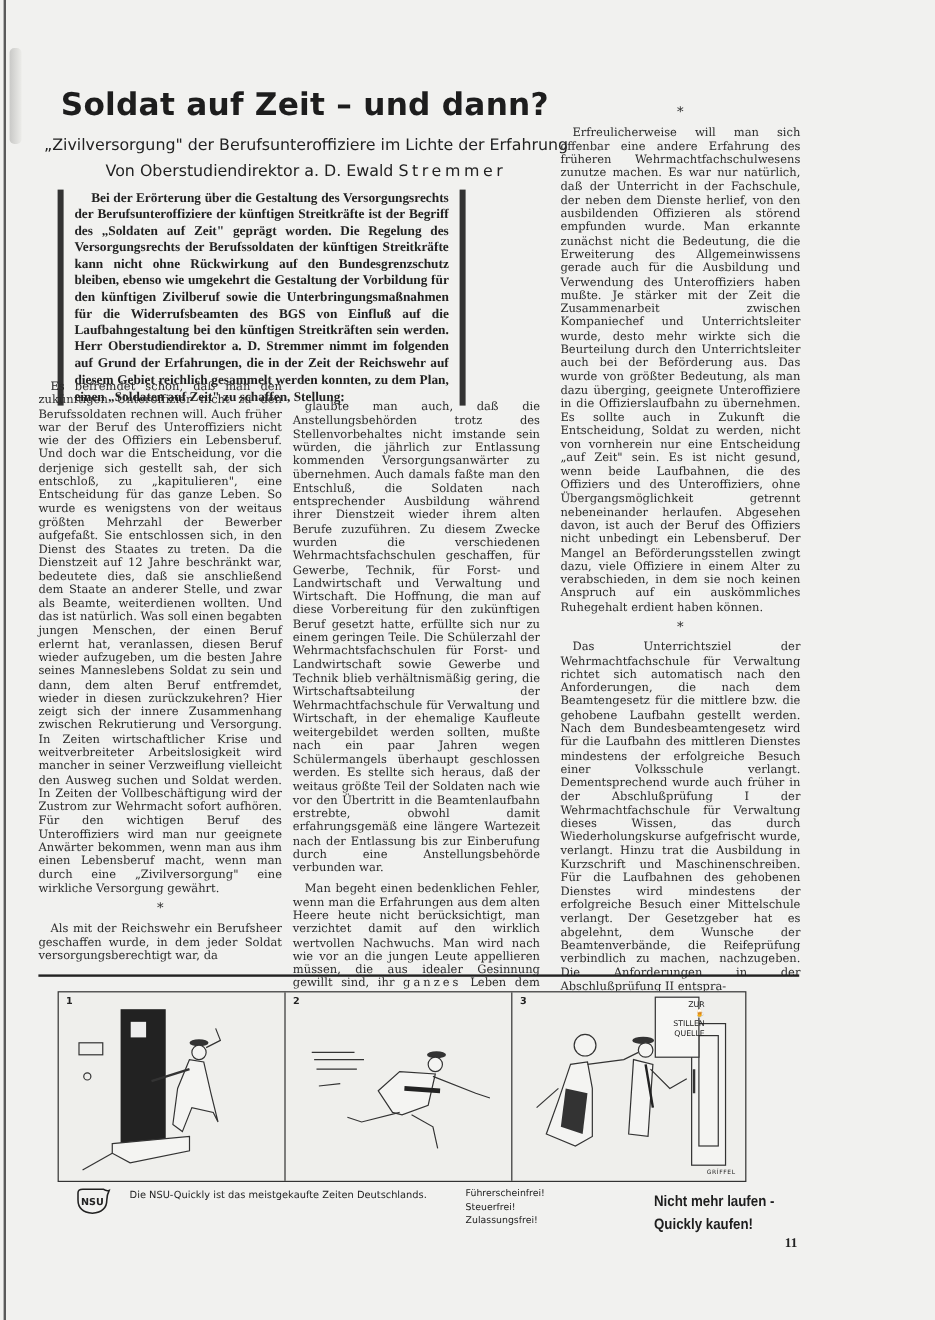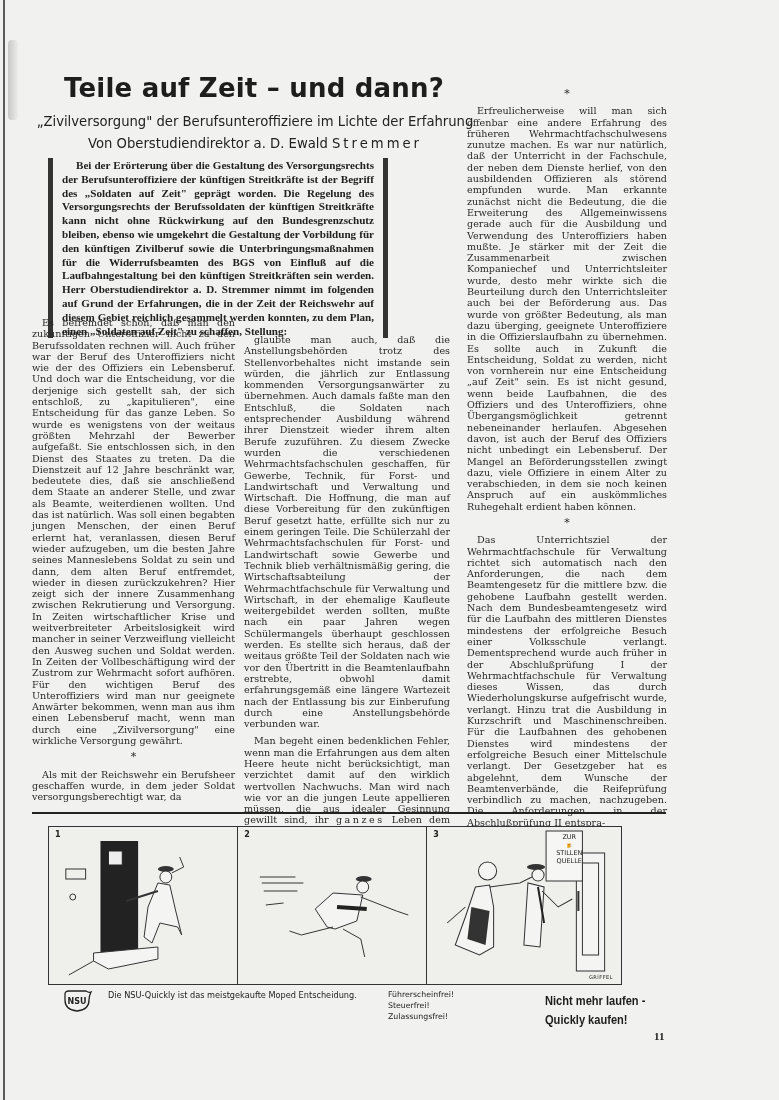--- a/index.html
+++ b/index.html
@@ -66,21 +66,21 @@
   .page-number { position: absolute; left: 624px; top: 1030px; font-family: "Liberation Serif", serif; font-weight: bold; font-size: 11px; color: #222; }
 </style>
 </head>
 <body>
 
 <div class="binding-line"></div>
 <div class="binding-shadow"></div>
 
 <div class="page">
 
-  <h1 class="title">Teile auf Zeit – und dann?</h1>
+  <h1 class="title">Soldat auf Zeit – und dann?</h1>
   <div class="subtitle">„Zivilversorgung" der Berufsunteroffiziere im Lichte der Erfahrung</div>
   <div class="byline">
     <span>Von Oberstudiendirektor a. D. Ewald</span>
     <span class="spaced">Stremmer</span>
   </div>
 
   <div class="lead">Bei der Erörterung über die Gestaltung des Versorgungsrechts der Berufsunteroffiziere der künftigen Streitkräfte ist der Begriff des „Soldaten auf Zeit" geprägt worden. Die Regelung des Versorgungsrechts der Berufssoldaten der künftigen Streitkräfte kann nicht ohne Rückwirkung auf den Bundesgrenzschutz bleiben, ebenso wie umgekehrt die Gestaltung der Vorbildung für den künftigen Zivilberuf sowie die Unterbringungsmaßnahmen für die Widerrufsbeamten des BGS von Einfluß auf die Laufbahngestaltung bei den künftigen Streitkräften sein werden. Herr Oberstudiendirektor a. D. Stremmer nimmt im folgenden auf Grund der Erfahrungen, die in der Zeit der Reichswehr auf diesem Gebiet reichlich gesammelt werden konnten, zu dem Plan, einen „Soldaten auf Zeit" zu schaffen, Stellung:</div>
 
   <div class="col col1">
     <p>Es befremdet schon, daß man den zukünftigen Unteroffizier nicht zu den Berufssoldaten rechnen will. Auch früher war der Beruf des Unteroffiziers nicht wie der des Offiziers ein Lebensberuf. Und doch war die Entscheidung, vor die derjenige sich gestellt sah, der sich entschloß, zu „kapitulieren", eine Entscheidung für das ganze Leben. So wurde es wenigstens von der weitaus größten Mehrzahl der Bewerber aufgefaßt. Sie entschlossen sich, in den Dienst des Staates zu treten. Da die Dienstzeit auf 12 Jahre beschränkt war, bedeutete dies, daß sie anschließend dem Staate an anderer Stelle, und zwar als Beamte, weiterdienen wollten. Und das ist natürlich. Was soll einen begabten jungen Menschen, der einen Beruf erlernt hat, veranlassen, diesen Beruf wieder aufzugeben, um die besten Jahre seines Manneslebens Soldat zu sein und dann, dem alten Beruf entfremdet, wieder in diesen zurückzukehren? Hier zeigt sich der innere Zusammenhang zwischen Rekrutierung und Versorgung. In Zeiten wirtschaftlicher Krise und weitverbreiteter Arbeitslosigkeit wird mancher in seiner Verzweiflung vielleicht den Ausweg suchen und Soldat werden. In Zeiten der Vollbeschäftigung wird der Zustrom zur Wehrmacht sofort aufhören. Für den wichtigen Beruf des Unteroffiziers wird man nur geeignete Anwärter bekommen, wenn man aus ihm einen Lebensberuf macht, wenn man durch eine „Zivilversorgung" eine wirkliche Versorgung gewährt.</p>
@@ -142,35 +142,35 @@
         <path d="M48 60 L38 90 L28 118 L52 128 L66 120 L66 80 L62 58 Z" fill="#f4f4f2" stroke="#333"></path>
         <path d="M44 80 L40 112 L58 118 L62 84 Z" fill="#333"></path>
         <path d="M62 60 L92 56 L104 50" stroke="#333" fill="none"></path>
         <path d="M20 96 L38 80" stroke="#333"></path>
         <ellipse cx="108" cy="40" rx="9" ry="3" fill="#333"></ellipse>
         <circle cx="110" cy="48" r="6" fill="#f4f4f2" stroke="#333"></circle>
         <path d="M100 56 L96 118 L112 120 L116 60 Z" fill="#f4f4f2" stroke="#333"></path>
         <path d="M110 60 L116 96" stroke="#222" stroke-width="2"></path>
         <path d="M114 64 L130 80 L144 72" stroke="#333" fill="none"></path>
       </svg>
-      <div style="position:absolute; left:124px; top:6px; width:36px; text-align:center; line-height:8px;">
+      <div style="position:absolute; left:124px; top:6px; width:36px; text-align:right; line-height:8px;">
         <div class="sign-text">ZUR</div>
         <div class="sign-text">🍺</div>
         <div class="sign-text">STILLEN</div>
         <div class="sign-text">QUELLE</div>
       </div>
       <span class="signature">GRÍFFEL</span>
     </div>
   </div>
 
   <svg class="ad-logo" viewBox="0 0 30 22">
     <path d="M3 4 Q3 1 7 1 L24 1 Q27 3 29 2 Q27 6 27 10 Q27 20 15 21 Q3 20 3 10 Z" fill="none" stroke="#222" stroke-width="1.3"></path>
     <text x="15" y="14" text-anchor="middle" font-family="DejaVu Sans, sans-serif" font-weight="bold" font-size="8" fill="#222">NSU</text>
   </svg>
-  <div class="ad-text">Die NSU-Quickly ist das meistgekaufte Moped Entscheidung.</div>
+  <div class="ad-text">Die NSU-Quickly ist das meistgekaufte Zeiten Deutschlands.</div>
   <div class="ad-list">
     <div>Führerscheinfrei!</div>
     <div>Steuerfrei!</div>
     <div>Zulassungsfrei!</div>
   </div>
   <div class="ad-slogan">
     <div>Nicht mehr laufen -</div>
     <div>Quickly kaufen!</div>
   </div>
 

